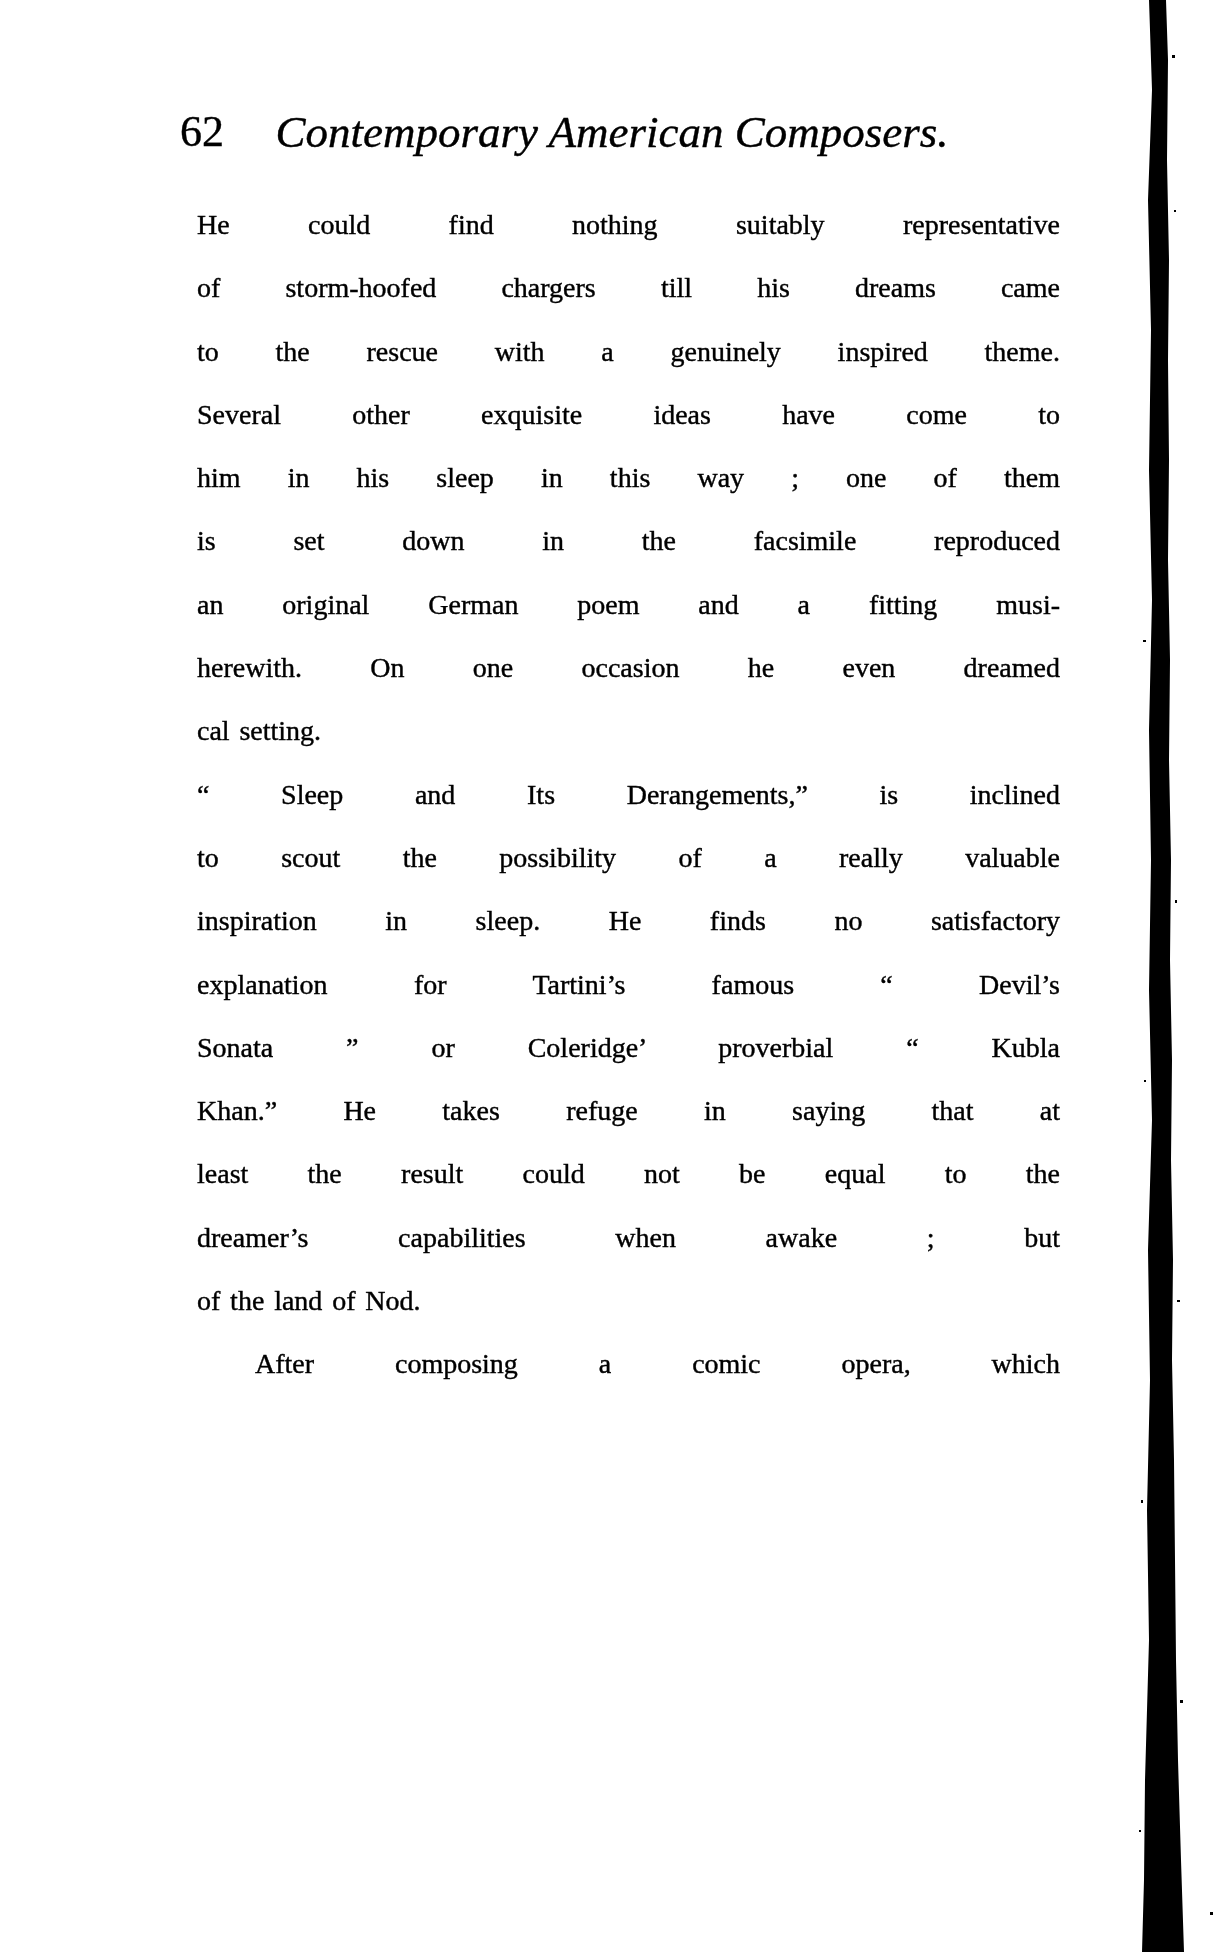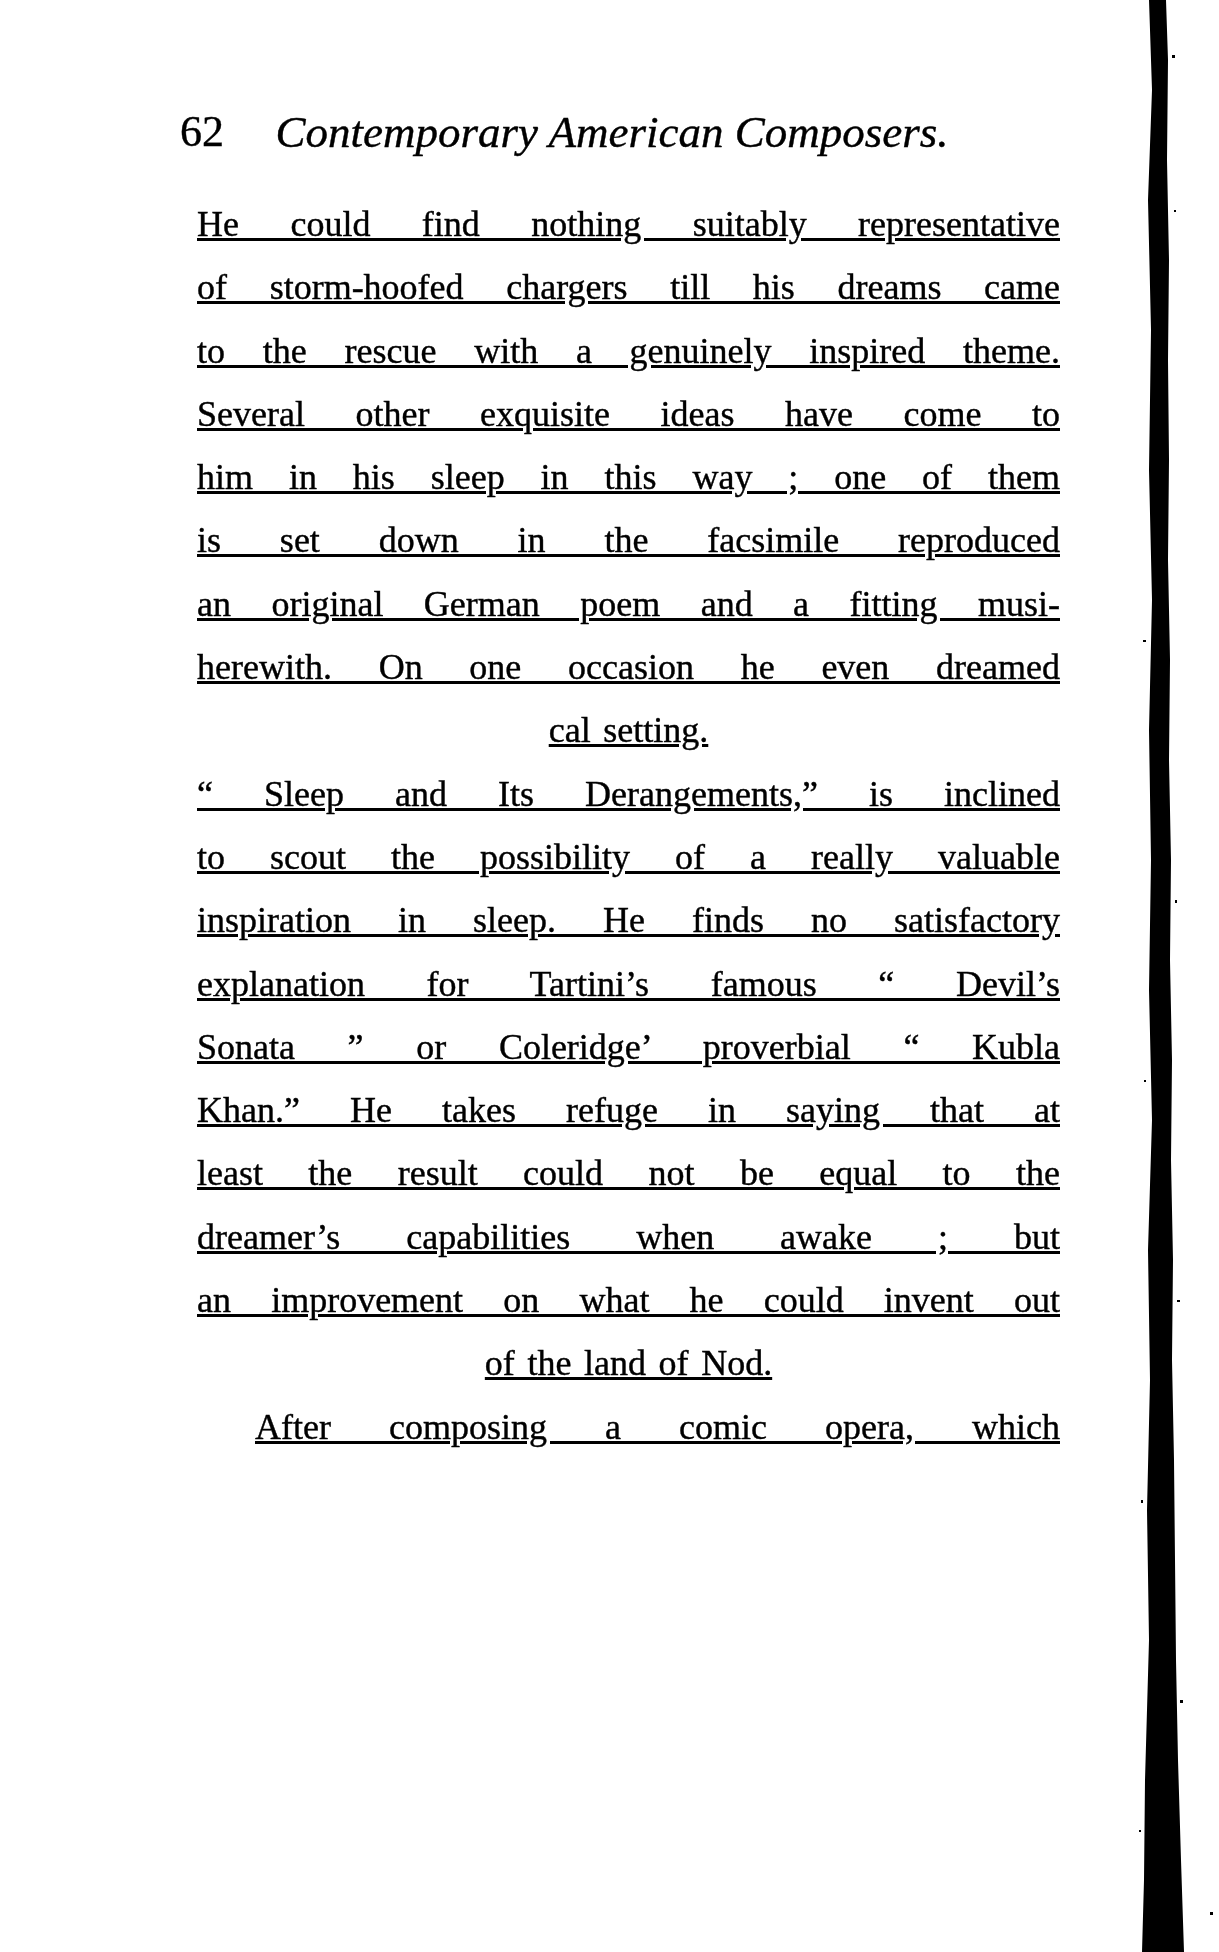--- a/index.html
+++ b/index.html
@@ -40,29 +40,28 @@
     top: 0;
     transform: translateX(-50%);
     font-style: italic;
     font-size: 45px;
   }
   .text-block {
     position: absolute;
     top: 193px;
     left: 197px;
     width: 863px;
-    font-size: 36px;
+    font-size: 28px;
     word-spacing: 0.1em;
-    text-decoration: underline;
   }
   .line {
     line-height: 63.3px;
     height: 63.3px;
     white-space: normal;
-    text-align: center;
+    text-align: left;
   }
   .line.fill {
     text-align: justify;
     text-align-last: justify;
   }
   .line.indent {
     padding-left: 58px;
   }
   .gutter-svg {
     position: absolute;
@@ -95,21 +94,20 @@
       </div>
       <div>
         <div class="line fill">“ Sleep and Its Derangements,” is inclined</div>
         <div class="line fill">to scout the possibility of a really valuable</div>
         <div class="line fill">inspiration in sleep. He finds no satisfactory</div>
         <div class="line fill">explanation for Tartini’s famous “ Devil’s</div>
         <div class="line fill">Sonata ” or Coleridge’ proverbial “ Kubla</div>
         <div class="line fill">Khan.” He takes refuge in saying that at</div>
         <div class="line fill">least the result could not be equal to the</div>
         <div class="line fill">dreamer’s capabilities when awake ; but</div>
-        <div class="line fill">an improvement on what he could invent out</div>
         <div class="line">of the land of Nod.</div>
       </div>
       <div>
         <div class="line fill indent">After composing a comic opera, which</div>
       </div>
     </div>
 
   <svg class="gutter-svg" width="1219" height="1952" viewBox="0 0 1219 1952" aria-hidden="true">
     <polygon fill="#000000" points="
       1149,0 1152,90 1148,200 1151,330 1149,470 1152,600 1149,730 1151,860

